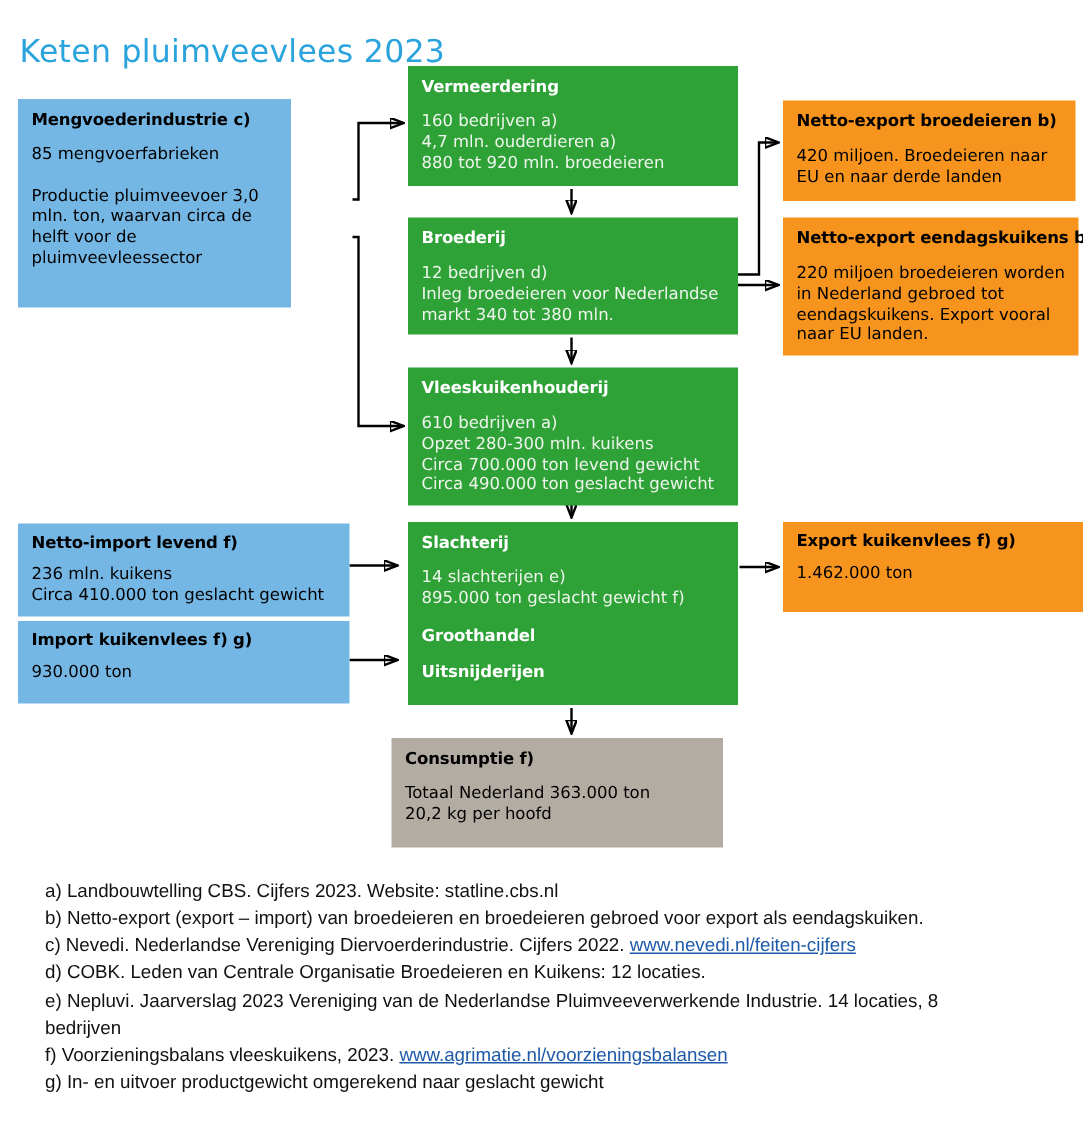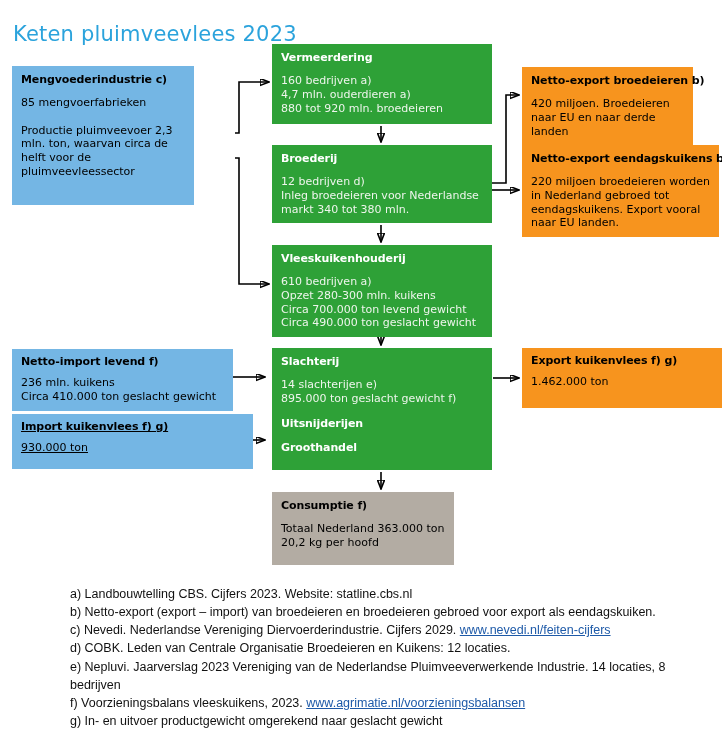--- a/index.html
+++ b/index.html
@@ -17,31 +17,31 @@
   .blue{background:var(--blue-box,#74b6e4);}
   .green{background:var(--green-box,#2ea137);color:#fff;}
   .green .bb{color:#eef5ec;}
   .orange{background:var(--orange-box,#f7941e);}
   .gray{background:var(--gray-box,#b3aca3);}
   .tight{padding-top:6px;}
   .tight .bh{margin-bottom:7px;}
   
   .b-meng {left:12px; top:66px; width:182px; min-height:139px;}
   .b-nimp {left:12px; top:349px;width:221px; min-height:57px;}
-  .b-impk {left:12px; top:414px;width:241px; min-height:55px;text-decoration:underline;}
+  .b-impk {left:12px; top:414px;width:221px; min-height:55px;}
   .g-verm {left:272px;top:44px; width:220px; min-height:80px;}
   .g-broe {left:272px;top:145px;width:220px; min-height:78px;}
   .g-vlee {left:272px;top:245px;width:220px; min-height:87px;}
   .g-slac {left:272px;top:348px;width:220px; min-height:122px;}
-  .o-expb {left:522px;top:67px; width:171px; min-height:67px;}
+  .o-expb {left:522px;top:67px; width:195px; min-height:67px;}
   .o-expe {left:522px;top:145px;width:197px; min-height:91px;}
   .o-expk {left:522px;top:348px;width:224px; min-height:60px;}
-  .k-cons {left:272px;top:492px;width:182px; min-height:73px;}
+  .k-cons {left:261px;top:492px;width:221px; min-height:73px;}
   .footnotes{position:absolute;left:30px;top:585px;width:648px;
-             font-family:"Liberation Sans",sans-serif;font-size:12.5px;line-height:1.45;color:#111;margin-left:40px;}
+             font-family:"Liberation Sans",sans-serif;font-size:12.5px;line-height:1.45;color:#111;}
   .fn{margin:0;}
   .fn a{color:var(--link,#1e5aa8);text-decoration:underline;cursor:pointer;}
 </style>
 </head>
 <body>
 
 <div class="canvas">
 
   <h1 class="title">Keten pluimveevlees 2023</h1>
 
@@ -61,21 +61,21 @@
     <path d="M233,377 L265,377" marker-end="url(#ah)"></path>
     <path d="M233,440 L265,440" marker-end="url(#ah)"></path>
     <path d="M493,378 L519,378" marker-end="url(#ah)"></path>
     <path d="M381,472 L381,489" marker-end="url(#ah)"></path>
   </svg>
 
   <div class="box blue b-meng">
     <div class="bh">Mengvoederindustrie c)</div>
     <div class="bb">85 mengvoerfabrieken
 
-Productie pluimveevoer 2,3 mln. ton, waarvan circa de helft voor de pluimveevleessector</div>
+Productie pluimveevoer 3,0 mln. ton, waarvan circa de helft voor de pluimveevleessector</div>
   </div>
 
   <div class="box green g-verm">
     <div class="bh">Vermeerdering</div>
     <div class="bb">160 bedrijven a)
 4,7 mln. ouderdieren a)
 880 tot 920 mln. broedeieren</div>
   </div>
 
   <div class="box green g-broe">
@@ -89,22 +89,22 @@
     <div class="bb">610 bedrijven a)
 Opzet 280-300 mln. kuikens
 Circa 700.000 ton levend gewicht
 Circa 490.000 ton geslacht gewicht</div>
   </div>
 
   <div class="box green g-slac">
     <div class="bh">Slachterij</div>
     <div class="bb">14 slachterijen e)
 895.000 ton geslacht gewicht f)</div>
+    <div class="sub">Groothandel</div>
     <div class="sub">Uitsnijderijen</div>
-    <div class="sub">Groothandel</div>
   </div>
 
   <div class="box blue tight b-nimp">
     <div class="bh">Netto-import levend f)</div>
     <div class="bb">236 mln. kuikens
 Circa 410.000 ton geslacht gewicht</div>
   </div>
 
   <div class="box blue tight b-impk">
     <div class="bh">Import kuikenvlees f) g)</div>
@@ -128,20 +128,20 @@
 
   <div class="box gray k-cons">
     <div class="bh">Consumptie f)</div>
     <div class="bb">Totaal Nederland 363.000 ton
 20,2 kg per hoofd</div>
   </div>
 
   <div class="footnotes">
     <div class="fn"><span>a) Landbouwtelling CBS. Cijfers 2023. Website: statline.cbs.nl</span></div>
     <div class="fn"><span>b) Netto-export (export – import) van broedeieren en broedeieren gebroed voor export als eendagskuiken.</span></div>
-    <div class="fn"><span>c) Nevedi. Nederlandse Vereniging Diervoerderindustrie. Cijfers 2029. </span><a href="www.nevedi.nl/feiten-cijfers">www.nevedi.nl/feiten-cijfers</a></div>
+    <div class="fn"><span>c) Nevedi. Nederlandse Vereniging Diervoerderindustrie. Cijfers 2022. </span><a href="www.nevedi.nl/feiten-cijfers">www.nevedi.nl/feiten-cijfers</a></div>
     <div class="fn"><span>d) COBK. Leden van Centrale Organisatie Broedeieren en Kuikens: 12 locaties.</span></div>
     <div class="fn"><span>e) Nepluvi. Jaarverslag 2023 Vereniging van de Nederlandse Pluimveeverwerkende Industrie. 14 locaties, 8 bedrijven</span></div>
     <div class="fn"><span>f) Voorzieningsbalans vleeskuikens, 2023. </span><a href="www.agrimatie.nl/voorzieningsbalansen">www.agrimatie.nl/voorzieningsbalansen</a></div>
     <div class="fn"><span>g) In- en uitvoer productgewicht omgerekend naar geslacht gewicht</span></div>
   </div>
 
 </div>
 
 </body></html>

